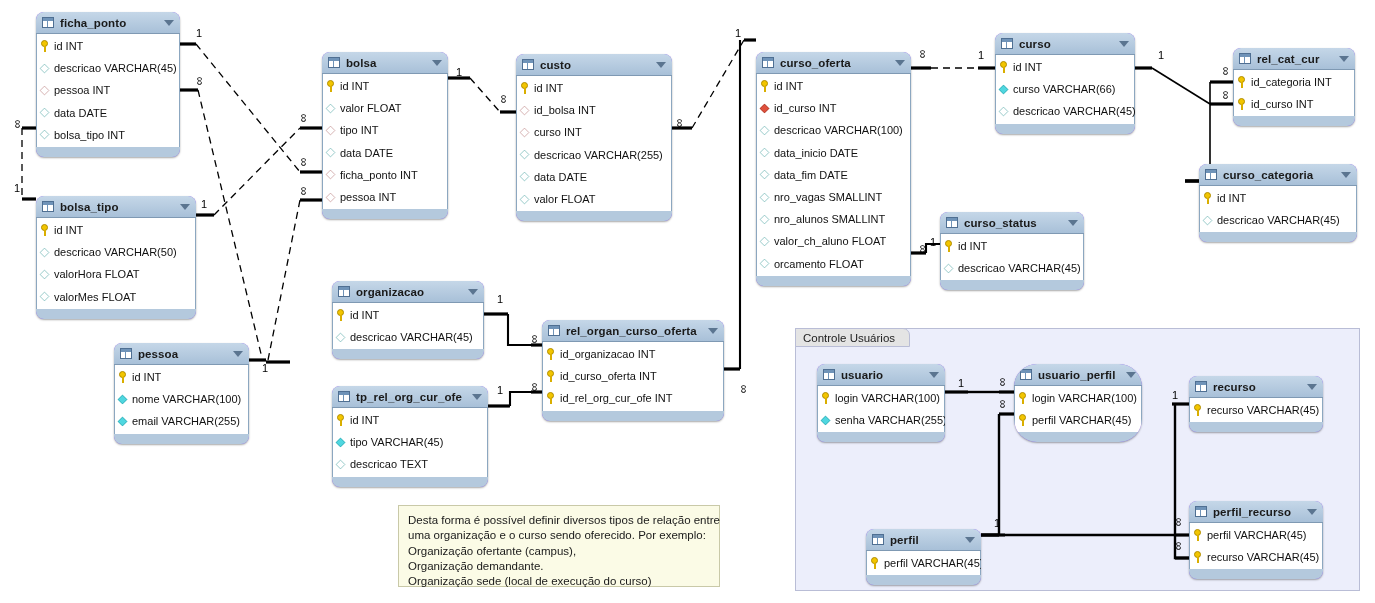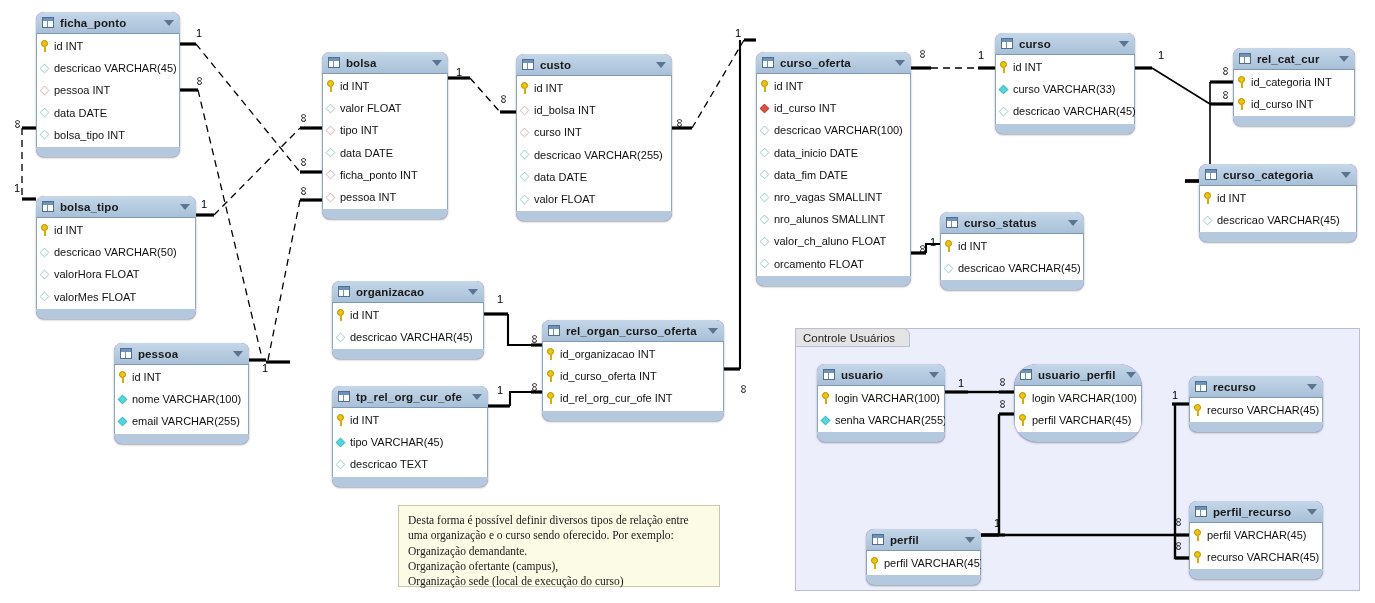--- a/index.html
+++ b/index.html
@@ -476,21 +476,21 @@
           <span class="hd-name">curso</span>
           <span class="hd-caret"></span>
         </div>
         <div class="tbl-body">
           <div class="fld">
             <span class="g-key"></span>
             <span>id INT</span>
           </div>
           <div class="fld">
             <span class="g-dia fill-teal"></span>
-            <span>curso VARCHAR(33)</span>
+            <span>curso VARCHAR(66)</span>
           </div>
           <div class="fld">
             <span class="g-dia hollow-teal"></span>
             <span>descricao VARCHAR(45)</span>
           </div>
         </div>
         <div class="tbl-foot"></div>
       </div>
       <div class="tbl" style="left: 1233px; top: 48px; width: 122px;">
         <div class="tbl-hd">
@@ -685,21 +685,21 @@
           </div>
           <div class="fld">
             <span class="g-key"></span>
             <span>recurso VARCHAR(45)</span>
           </div>
         </div>
         <div class="tbl-foot"></div>
       </div>
     </div>
 
-  <div class="note" style="left:398px;top:505px;width:322px;height:82px;font-family:Liberation Serif, serif;">
+  <div class="note" style="left:398px;top:505px;width:322px;height:82px;">
     <div>Desta forma é possível definir diversos tipos de relação entre</div>
     <div>uma organização e o curso sendo oferecido. Por exemplo:</div>
+    <div>Organização ofertante (campus),</div>
     <div>Organização demandante.</div>
-    <div>Organização ofertante (campus),</div>
     <div>Organização sede (local de execução do curso)</div>
   </div>
 
 </div>
 
 </body></html>

